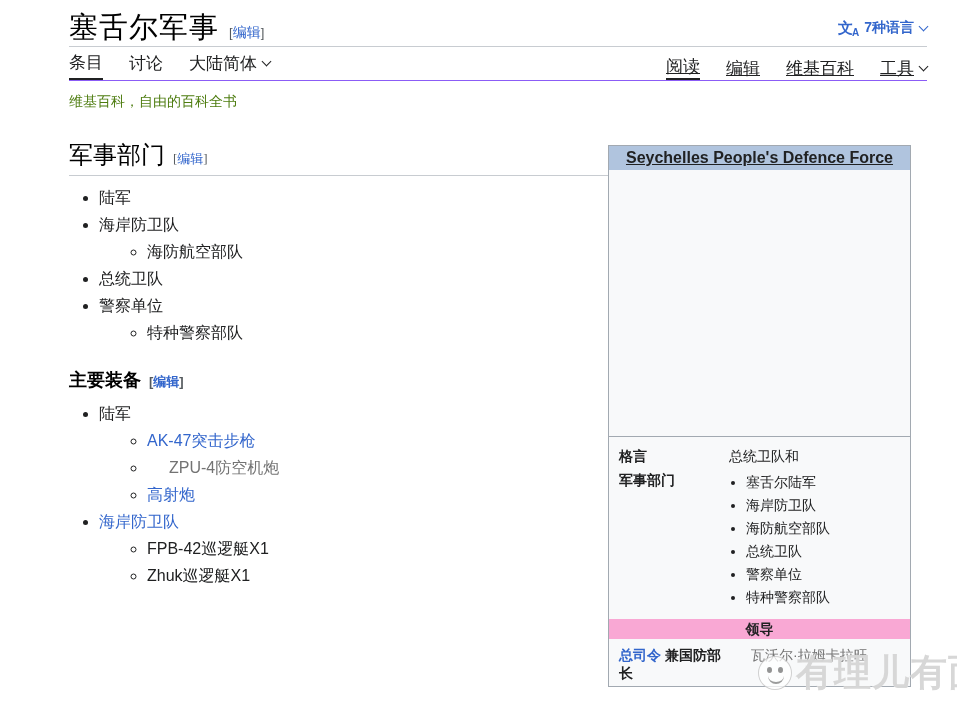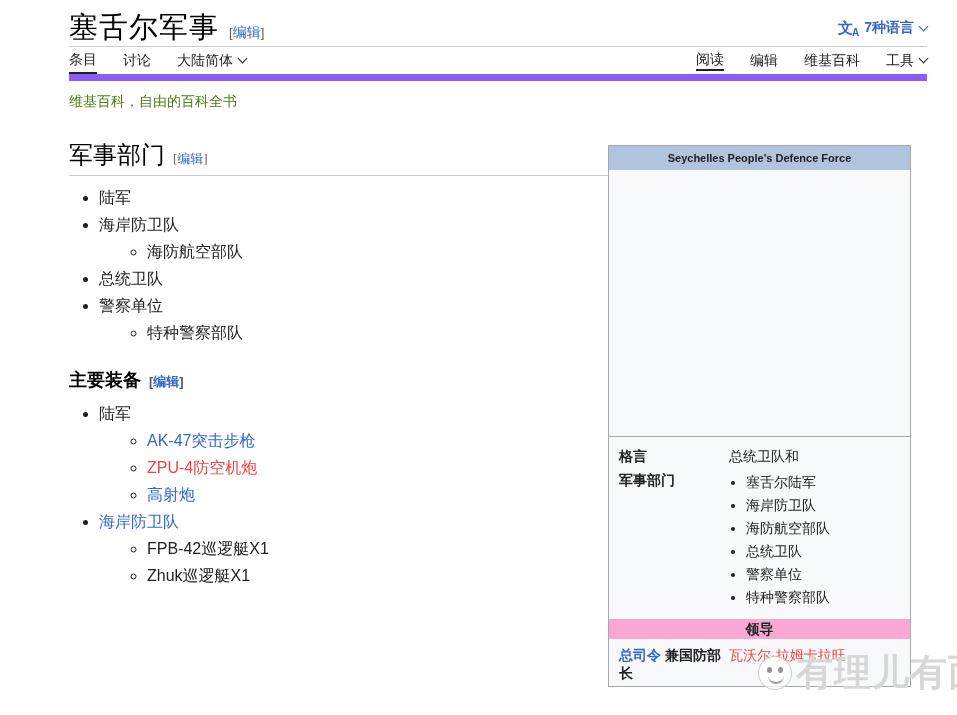--- a/index.html
+++ b/index.html
@@ -9,21 +9,21 @@
     width: 957px; height: 715px;
     overflow: hidden;
     background: #fff;
     color: #202122;
     font-family: "Liberation Sans", sans-serif;
     padding-left: 39px;
   }
   a { text-decoration: none; cursor: pointer; }
   .blue { color: #3366cc; }
   .red  { color: #d73333; }
-  .green{ color: #ef4444; }
+  .green{ color: #737373; margin-left: 22px; }
   .gray-bracket { color: #54595d; }
 
   
   .title-row {
     margin: 0 30px 0 30px;
     padding-top: 10px;
     height: 47px;
     display: flex; align-items: center;
     border-bottom: 1px solid #c8ccd1;
   }
@@ -48,31 +48,31 @@
     border-right: 1.5px solid currentColor;
     border-bottom: 1.5px solid currentColor;
     transform: rotate(45deg);
     margin-left: 6px; margin-top: -4px;
   }
   
   .tabs-row {
     margin: 0 30px;
     height: 34px;
     display: flex; align-items: stretch;
-    border-bottom: 7px solid #8b5cf6;
-    font-size: 14px;
+    border-bottom: 1px solid #8b5cf6;
+    font-size: 17px;
   }
   .tab {
     display: flex; align-items: center;
     margin-right: 26px;
     color: #202122;
     position: relative;
   }
   .tab.active { border-bottom: 2px solid #202122; }
-  .tabs-right { margin-left: auto; display: flex; align-items: center; }
+  .tabs-right { margin-left: auto; display: flex; align-items: flex-end; text-decoration: underline; }
   .tabs-right .tab { margin-right: 0; margin-left: 26px; }
   .tab .chev { border-color: #202122; }
 
   .tagline { margin: 12px 30px 0; font-size: 14px; color: #4d7c0f; }
 
   
   .article { margin: 0 0 0 30px; width: 560px; }
   p.intro { margin-top: 22px; font-size: 16px; line-height: 27px; text-align: justify; }
   h2.sect {
     font-family: "Liberation Serif", serif;
@@ -98,21 +98,21 @@
     border: 1px solid #a2a9b1;
     background: #f8f9fa;
     font-size: 14px;
     line-height: 18px;
   }
   .ib-header {
     background: #b0c4de;
     text-align: center; font-weight: 700;
     padding: 3px 6px;
   }
-  .ib-header .en { font-size: 11px; }
+  .ib-header .en { font-size: 16px; text-decoration: underline; }
   .ib-empty { height: 267px; border-bottom: 1px solid #a2a9b1; }
   .ib-rows { padding-top: 7px; }
   .ib-row { display: flex; padding: 3px 0 3px 10px; }
   .ib-label { width: 110px; font-weight: 700; flex: none; }
   .ib-value { flex: 1; }
   .ib-value ul { padding-left: 17px; margin: 2px 0 0 0; }
   .ib-value li { margin-bottom: 5px; line-height: 18px; }
   .ib-subheader {
     background: #f9a8d4; text-align: center; font-weight: 700;
     padding: 1px 0; margin-top: 5px;

